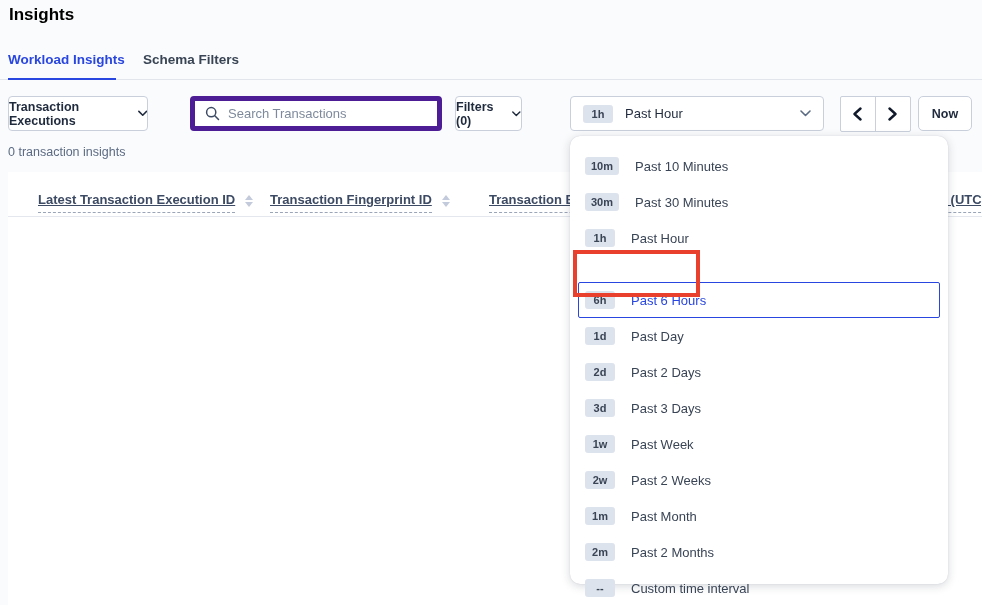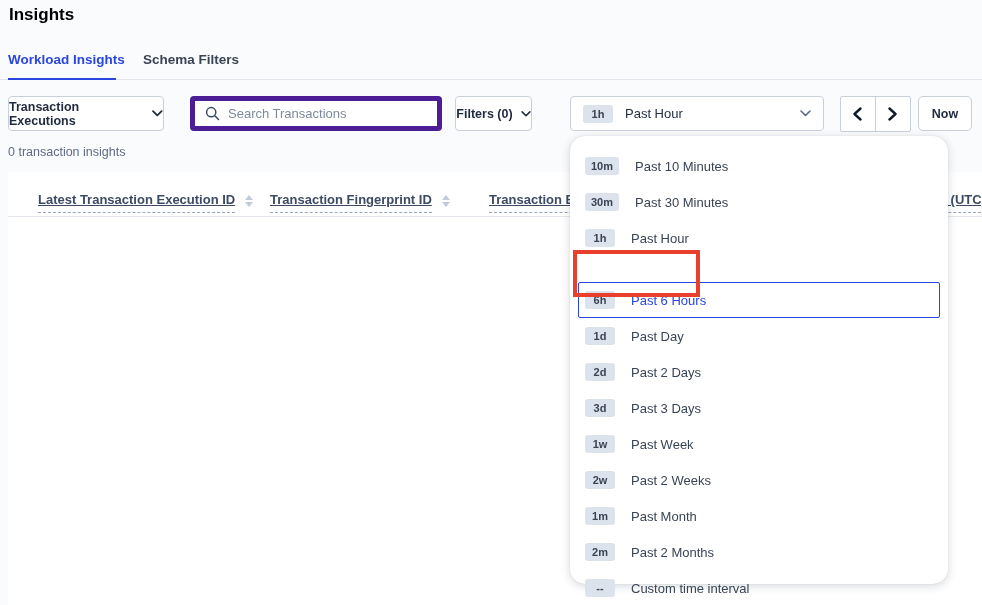--- a/index.html
+++ b/index.html
@@ -89,21 +89,21 @@
     font-size: 13px; font-weight: 700; color: #3c4a63; white-space: nowrap;
   }
   .th .lbl { border-bottom: 1px dashed #9aa5b8; padding-bottom: 5px; cursor: pointer; text-decoration: underline; }
   .sort { display: inline-flex; flex-direction: column; gap: 2px; margin-top: 3px; cursor: pointer; }
   .sort i { display: block; width: 0; height: 0; border-left: 4px solid transparent; border-right: 4px solid transparent; }
   .sort .up { border-bottom: 5px solid #c2cadb; }
   .sort .dn { border-top: 5px solid #c2cadb; }
   
   .time-dropdown {
     position: absolute; left: 570px; top: 136px; width: 378px; height: 448px;
-    background: #fff; border-radius: 15px;
+    background: #fff; border-radius: 10px;
     box-shadow: 0 2px 10px rgba(30, 40, 60, 0.18), 0 0 1px rgba(30,40,60,0.2);
     padding: 12px 8px; z-index: 10;
   }
   .dd-item {
     height: 36px; display: flex; align-items: center; gap: 16px;
     padding: 0 0 0 6px; font-size: 13px; color: #394455; cursor: pointer;
     border: 1px solid transparent; border-radius: 2px;
   }
   .dd-item.selected { border-color: #2946e0; color: #2946e0; margin-top: 26px; }
   
@@ -118,36 +118,36 @@
 
 <div class="page-title">Insights</div>
 
 <div class="tabs">
   <div class="tab active" style="left:8px;">Workload Insights</div>
   <div class="tab" style="left:143px;">Schema Filters</div>
   <div class="tab-underline"></div>
 </div>
 
 <div class="toolbar">
-  <div class="btn" style="left:8px; width:156px;">
+  <div class="btn" style="left:8px; width:140px;">
     <span>Transaction Executions</span>
     <svg class="chev" width="11" height="7" viewBox="0 0 11 7">
         <polyline points="1,1 5.5,5.5 10,1" fill="none" stroke="#1f2a3d" stroke-width="1.8" stroke-linecap="round" stroke-linejoin="round"></polyline>
       </svg>
   </div>
 
   <div class="search-box">
     <svg width="15" height="15" viewBox="0 0 15 15">
         <circle cx="6.2" cy="6.2" r="4.6" fill="none" stroke="#3c4a63" stroke-width="1.5"></circle>
         <line x1="9.8" y1="9.8" x2="13.5" y2="13.5" stroke="#3c4a63" stroke-width="1.5" stroke-linecap="round"></line>
       </svg>
     <input type="text" placeholder="Search Transactions" style="">
   </div>
 
-  <div class="btn" style="left:455px; width:77px;">
+  <div class="btn" style="left:455px; width:67px;">
     <span>Filters (0)</span>
     <svg class="chev" width="10" height="6" viewBox="0 0 11 7">
         <polyline points="1,1 5.5,5.5 10,1" fill="none" stroke="#1f2a3d" stroke-width="1.8" stroke-linecap="round" stroke-linejoin="round"></polyline>
       </svg>
   </div>
 
   <div class="time-select">
     <span class="badge">1h</span>
     <span>Past Hour</span>
     <span class="spacer"></span>

